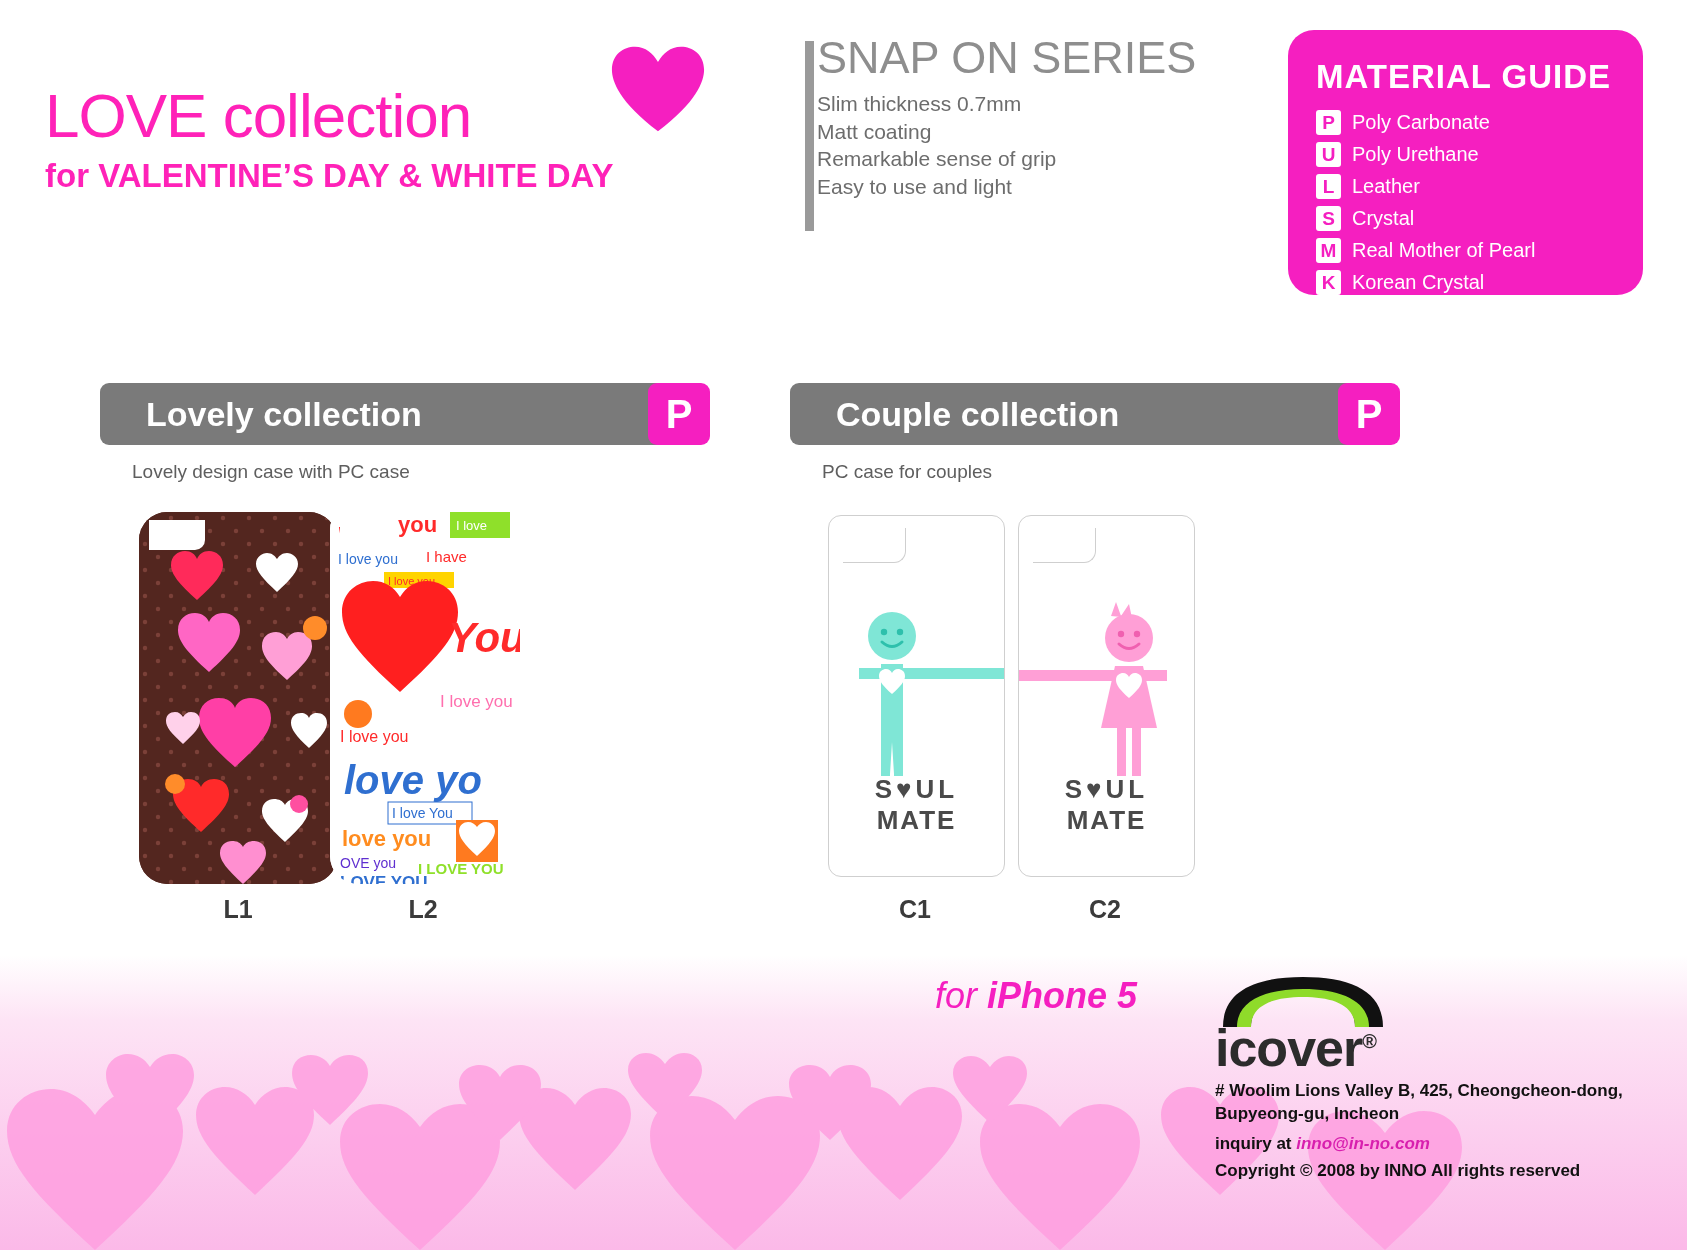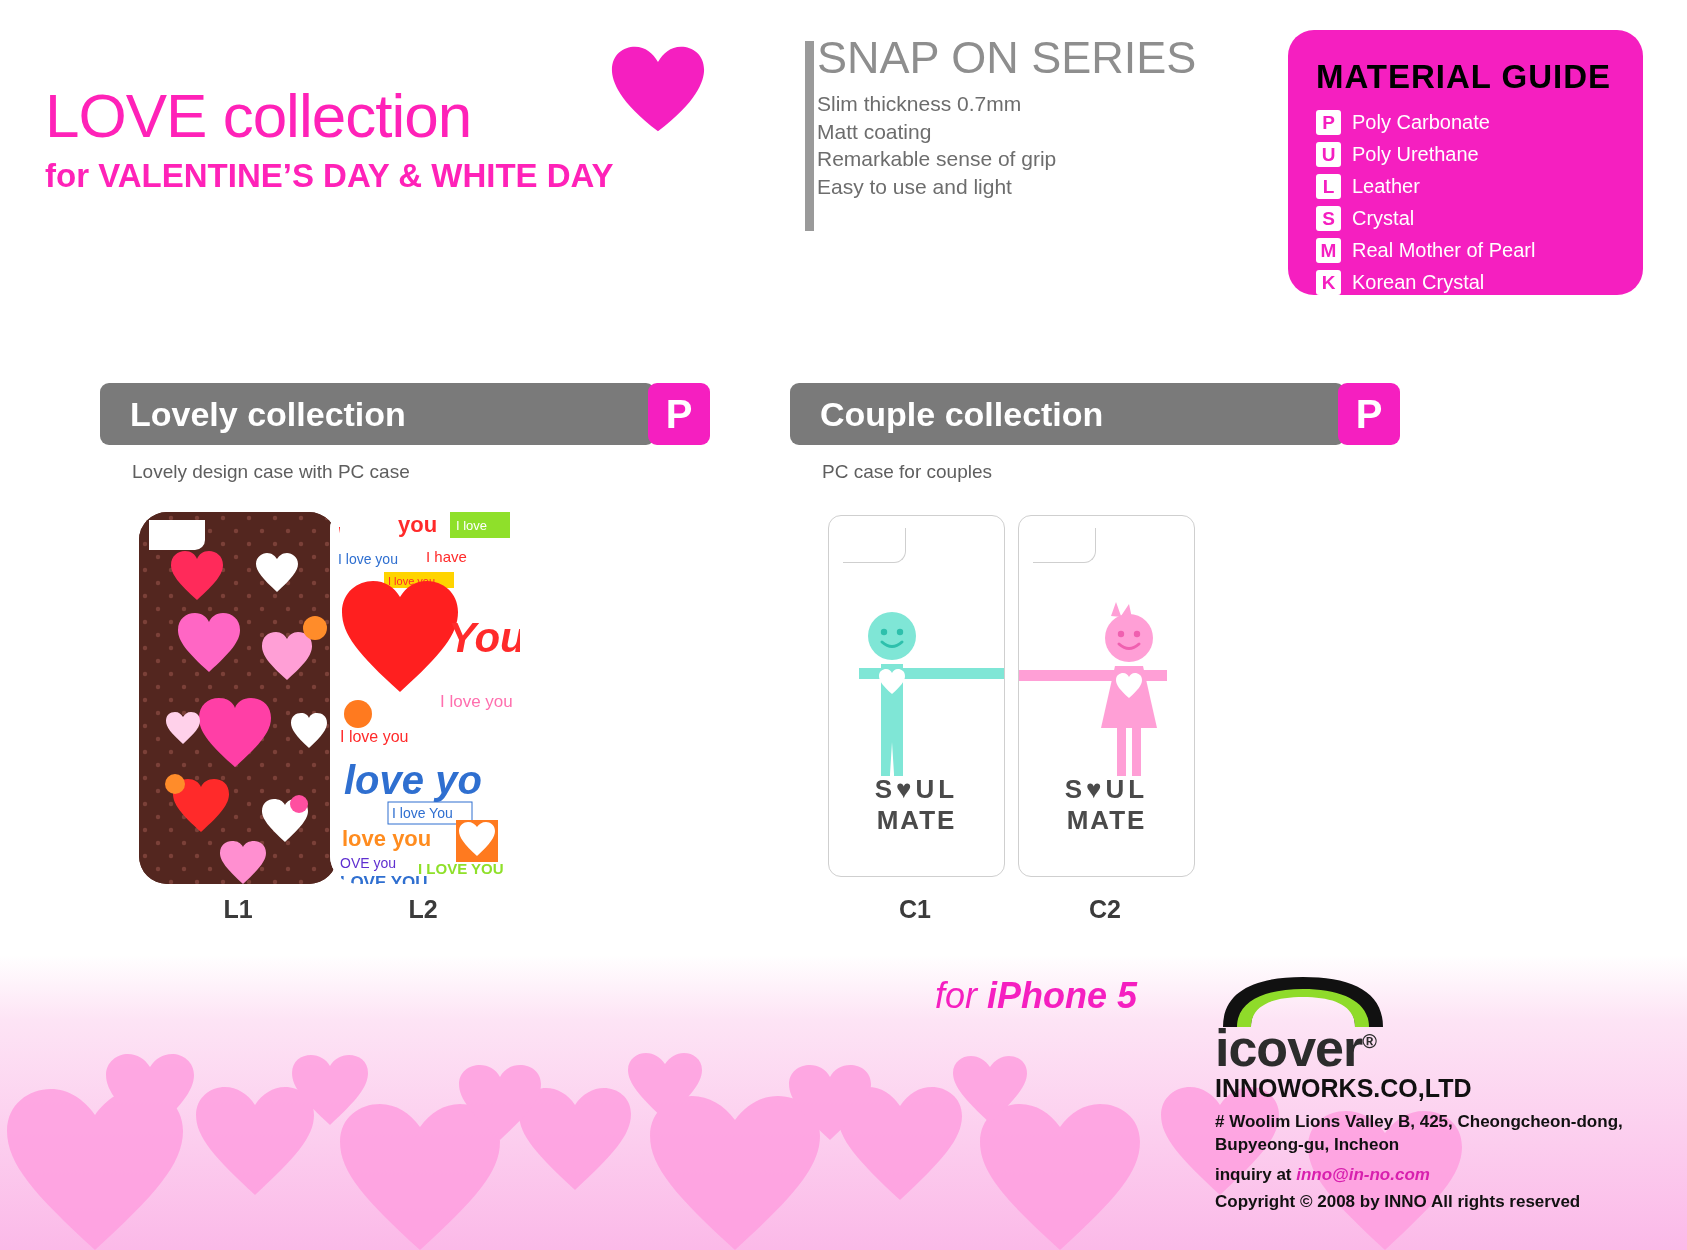--- a/index.html
+++ b/index.html
@@ -31,37 +31,37 @@
     font-size:45px;color:#8e8e8e;letter-spacing:0px;line-height:1;font-weight:normal;
   }
   .snap-list{margin-top:10px;}
   .snap-list div{font-size:21px;color:#6d6d6d;line-height:1.32;}
 
   .material-guide{
     position:absolute;left:1288px;top:30px;width:355px;height:265px;
     background:#f51fc0;border-radius:26px;
   }
   .mg-title{
-    color:#000000;font-size:33px;font-weight:bold;letter-spacing:1px;
+    color:#ffffff;font-size:33px;font-weight:bold;letter-spacing:1px;
     padding:28px 0 0 28px;
   }
   .mg-list{padding:14px 0 0 28px;}
   .mg-row{display:flex;align-items:center;margin-bottom:7px;}
   .mg-key{
     width:25px;height:25px;background:#ffffff;color:#f51fc0;
     font-size:19px;font-weight:bold;display:flex;align-items:center;justify-content:center;
     border-radius:3px;margin-right:11px;
   }
   .mg-label{color:#ffffff;font-size:20px;text-align:right;}
 
   
   .section{position:absolute;}
   .sec-bar{
     height:62px;background:#7a7a7a;border-radius:9px;display:flex;align-items:center;
-    padding-left:30px;
+    padding-left:46px;
   }
   .sec-bar span{color:#ffffff;font-size:34px;font-weight:bold;letter-spacing:0px;}
   .sec-badge{
     position:absolute;top:0;width:62px;height:62px;background:#f51fc0;border-radius:9px;
     color:#ffffff;font-size:40px;font-weight:bold;display:flex;align-items:center;justify-content:center;
   }
   .sec-desc{font-size:19px;color:#5e5e5e;margin-top:16px;padding-left:32px;}
 
   
   .case{position:absolute;border-radius:28px;overflow:hidden;}
@@ -314,21 +314,20 @@
   <div class="for-iphone">
     <span class="plain">for </span><span>iPhone 5</span>
   </div>
 
   <div class="brand-block">
     <svg width="176" height="56" viewBox="0 0 176 56" style="display:block;margin-bottom:-6px;" aria-hidden="true">
       <path d="M8 52 C8 16 40 2 88 2 C136 2 168 16 168 52 L140 52 C140 28 118 18 88 18 C58 18 36 28 36 52 Z" fill="#111111"></path>
       <path d="M22 52 C22 26 50 14 88 14 C126 14 154 26 154 52 L140 52 C140 30 118 22 88 22 C58 22 36 30 36 52 Z" fill="#8fdb2a"></path>
     </svg>
     <div class="icover"><span>icover</span><span class="reg">®</span></div>
-    <div class="company">INNOWORKS.CO,LTD</div>
     <div class="addr" style="white-space:pre-line;"># Woolim Lions Valley B, 425, Cheongcheon-dong,
   Bupyeong-gu, Incheon</div>
     <div class="inquiry">
       <span>inquiry at </span><span class="mail">inno@in-no.com</span>
     </div>
     <div class="copyright">Copyright © 2008 by INNO All rights reserved</div>
   </div>
 
 </div>
 

